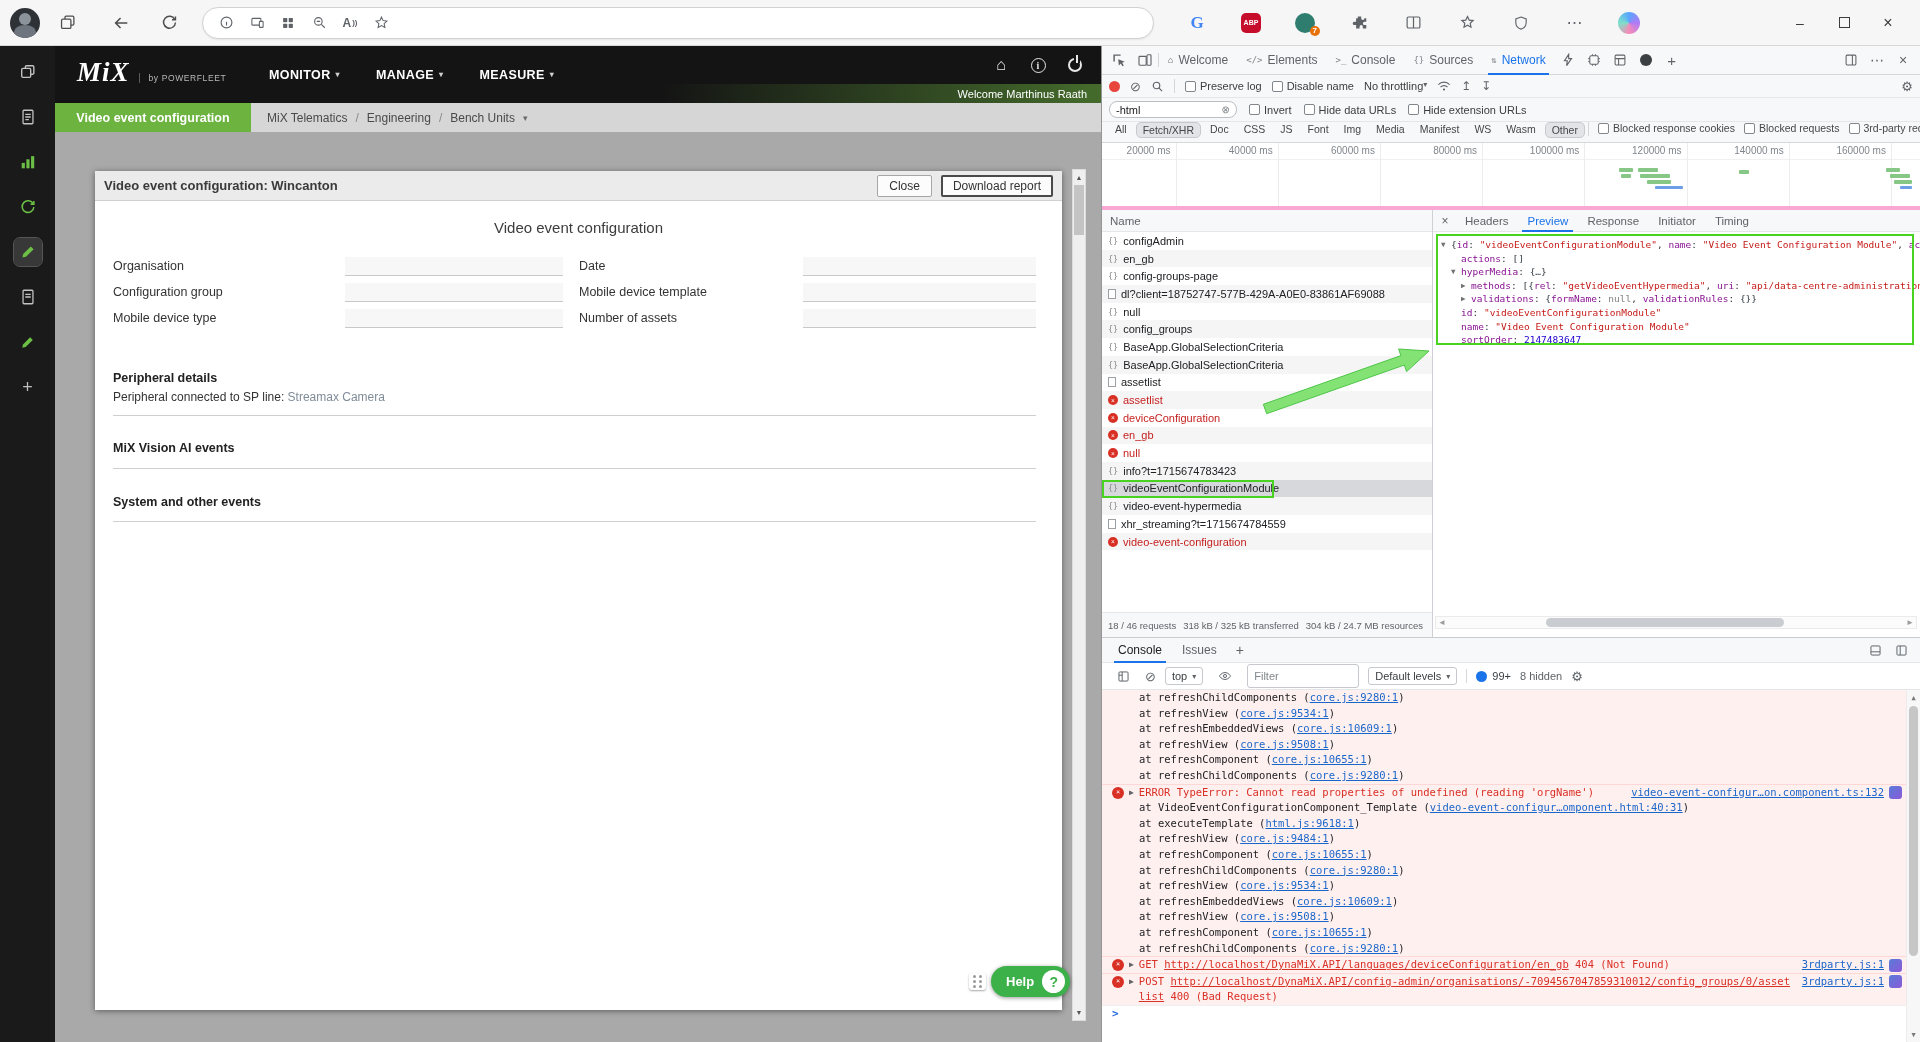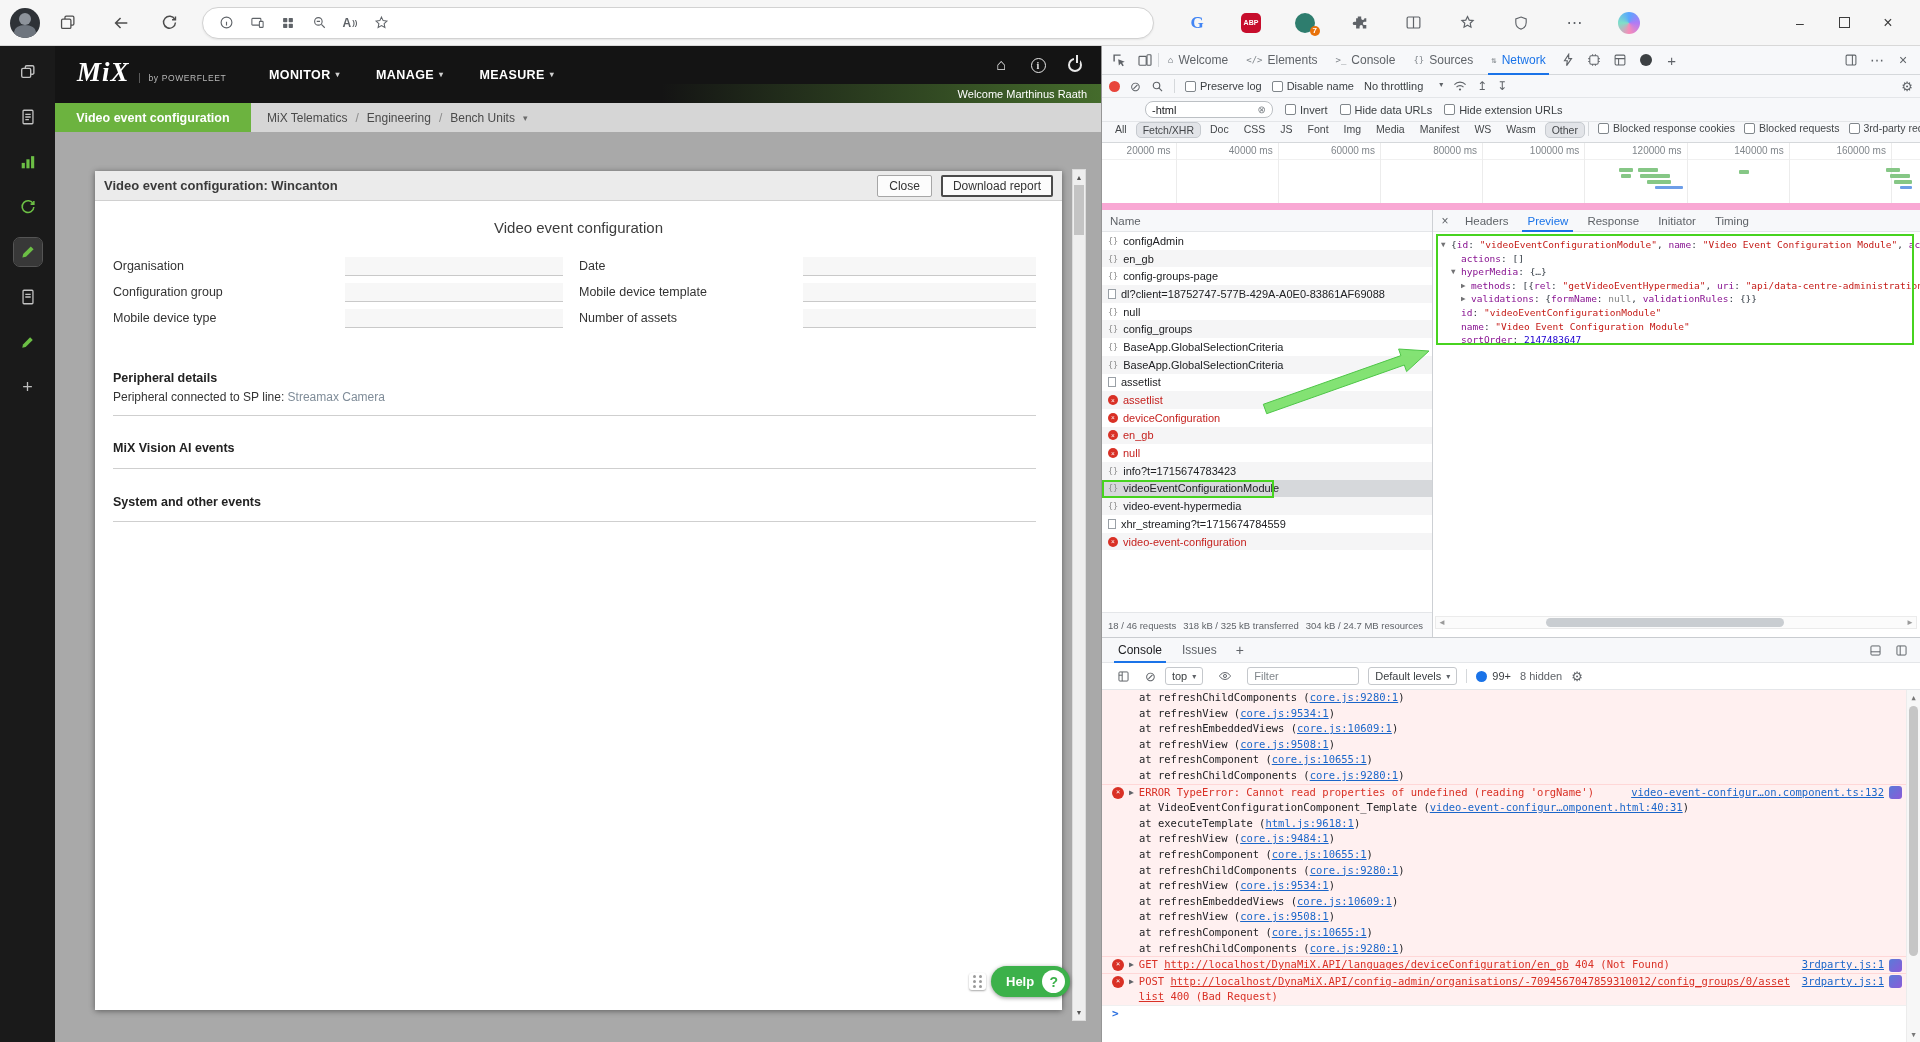--- a/index.html
+++ b/index.html
@@ -106,34 +106,34 @@
 .dt-tab.active::after{content:"";position:absolute;left:6px;right:6px;bottom:-1px;height:2px;background:#1a73e8;}
 .dt-tabicon{font-size:9px;color:#80868b;font-family:"DejaVu Sans Mono",monospace;}
 .vsep{width:1px;height:14px;background:#d5d8db;flex:0 0 auto;}
 .dark-dot{width:12px;height:12px;border-radius:50%;background:#3c4043;}
 
 .dt-nettools{height:23px;background:#f7f8fa;border-bottom:1px solid #e4e6e9;display:flex;align-items:center;padding:0 7px;gap:10px;flex:0 0 auto;font-size:11px;color:#3c4043;}
 .rec-dot{width:11px;height:11px;border-radius:50%;background:#e8453c;flex:0 0 auto;}
 .gly{color:#5f6368;font-size:13px;line-height:1;flex:0 0 auto;}
 .cb{display:flex;align-items:center;gap:4px;white-space:nowrap;}
 .cb .box{width:11px;height:11px;border:1px solid #80868b;border-radius:2px;background:#fff;flex:0 0 auto;}
-.ddl{display:flex;gap:16px;white-space:nowrap;}
+.ddl{display:flex;gap:0;white-space:nowrap;}
 .caret{font-size:8px;color:#5f6368;}
 
 .dt-filterrow{height:24px;background:#f7f8fa;border-bottom:1px solid #e4e6e9;display:flex;align-items:center;padding:0 7px;gap:12px;flex:0 0 auto;font-size:11px;}
-.filter-box{width:128px;height:17px;border:1px solid #bcc0c4;border-radius:8px;background:#fff;display:flex;align-items:center;padding:0 6px;gap:5px;margin-left:36px;}
+.filter-box{width:128px;height:17px;border:1px solid #bcc0c4;border-radius:8px;background:#fff;display:flex;align-items:center;padding:0 6px;gap:5px;}
 .filter-box .fv{flex:1;color:#202124;}
 .filter-box .fx{color:#80868b;font-size:10px;}
 
 .dt-chiprow{height:21px;background:#f7f8fa;border-bottom:1px solid #d5d8db;display:flex;align-items:flex-start;padding:0 7px;gap:3px;font-size:10.5px;color:#44474a;flex:0 0 auto;white-space:nowrap;}
 .chip{padding:1px 6px;border-radius:5px;}
 .chip.sel{background:#e2e4e8;border:1px solid #c6cacf;}
 .dt-chiprow .cb{font-size:10.5px;margin-left:6px;}
 
-.dt-overview{height:67px;border-bottom:7px solid #f9a8d4;position:relative;background:#fff;flex:0 0 auto;overflow:hidden;}
+.dt-overview{height:67px;border-bottom:4px solid #f9a8d4;position:relative;background:#fff;flex:0 0 auto;overflow:hidden;}
 .ov-line{position:absolute;top:0;bottom:0;width:1px;background:#ececec;}
 .ov-label{position:absolute;top:2px;font-size:10px;color:#80868b;}
 .ov-hr{position:absolute;left:0;right:0;top:16px;height:1px;background:#f0f0f0;}
 .ov-bar{position:absolute;border-radius:1px;}
 
 .dt-main{flex:0 0 427px;display:flex;min-height:0;}
 .dt-list{width:331px;border-right:1px solid #cdd0d4;display:flex;flex-direction:column;position:relative;flex:0 0 auto;}
 .list-head{height:22px;background:#f7f8fa;border-bottom:1px solid #e4e6e9;display:flex;align-items:center;padding:0 8px;font-size:11.5px;color:#5f6368;flex:0 0 auto;}
 .req-rows{flex:1;overflow:hidden;}
 .req{height:17.7px;display:flex;align-items:center;gap:5px;padding:0 6px;font-size:11px;color:#202124;white-space:nowrap;overflow:hidden;}
@@ -170,21 +170,21 @@
 .anno-arrow{position:absolute;left:0;top:0;pointer-events:none;z-index:20;}
 
 
 .dt-drawer{flex:1;border-top:1px solid #c9ccd0;display:flex;flex-direction:column;min-height:0;}
 .drawer-tabs{height:25px;background:#f7f8fa;border-bottom:1px solid #e4e6e9;display:flex;align-items:center;padding:0 6px;flex:0 0 auto;}
 .dr-tab{padding:0 10px;height:100%;display:flex;align-items:center;font-size:12px;color:#5f6368;position:relative;}
 .dr-tab.active{color:#202124;}
 .dr-tab.active::after{content:"";position:absolute;left:6px;right:6px;bottom:-1px;height:2px;background:#1a73e8;}
 .console-toolbar{height:27px;border-bottom:1px solid #e4e6e9;display:flex;align-items:center;gap:9px;padding:0 8px;font-size:11px;color:#3c4043;flex:0 0 auto;background:#fff;}
 .ct-dd{display:flex;align-items:center;gap:5px;border:1px solid #c5c8cc;border-radius:3px;height:18px;padding:0 6px;white-space:nowrap;}
-.ct-filter{width:112px;height:18px;border:1px solid #c5c8cc;border-radius:3px;font-size:11px;padding:0 6px;font-family:inherit;color:#202124;background:#fff;}
+.ct-filter{width:112px;height:24px;border:1px solid #c5c8cc;border-radius:3px;font-size:11px;padding:0 6px;font-family:inherit;color:#202124;background:#fff;}
 .ct-filter::placeholder{color:#80868b;}
 .bluedot{width:11px;height:11px;border-radius:50%;background:#1a73e8;display:inline-block;}
 .ct-badge{display:flex;align-items:center;gap:5px;}
 .ct-hidden{color:#5f6368;}
 .console-body{flex:1;position:relative;overflow:hidden;font-family:"DejaVu Sans Mono",monospace;font-size:10.5px;background:#fff;padding-right:14px;}
 .cmsg{background:#fff0f0;border-top:1px solid #ffd7d7;}
 .cmsg:first-child{border-top:none;}
 .cline{line-height:15.6px;padding-left:37px;color:#202124;white-space:pre-wrap;}
 .loc{color:#1b66c9;text-decoration:underline;}
 .chead{display:flex;line-height:15.6px;padding-left:10px;align-items:flex-start;}

